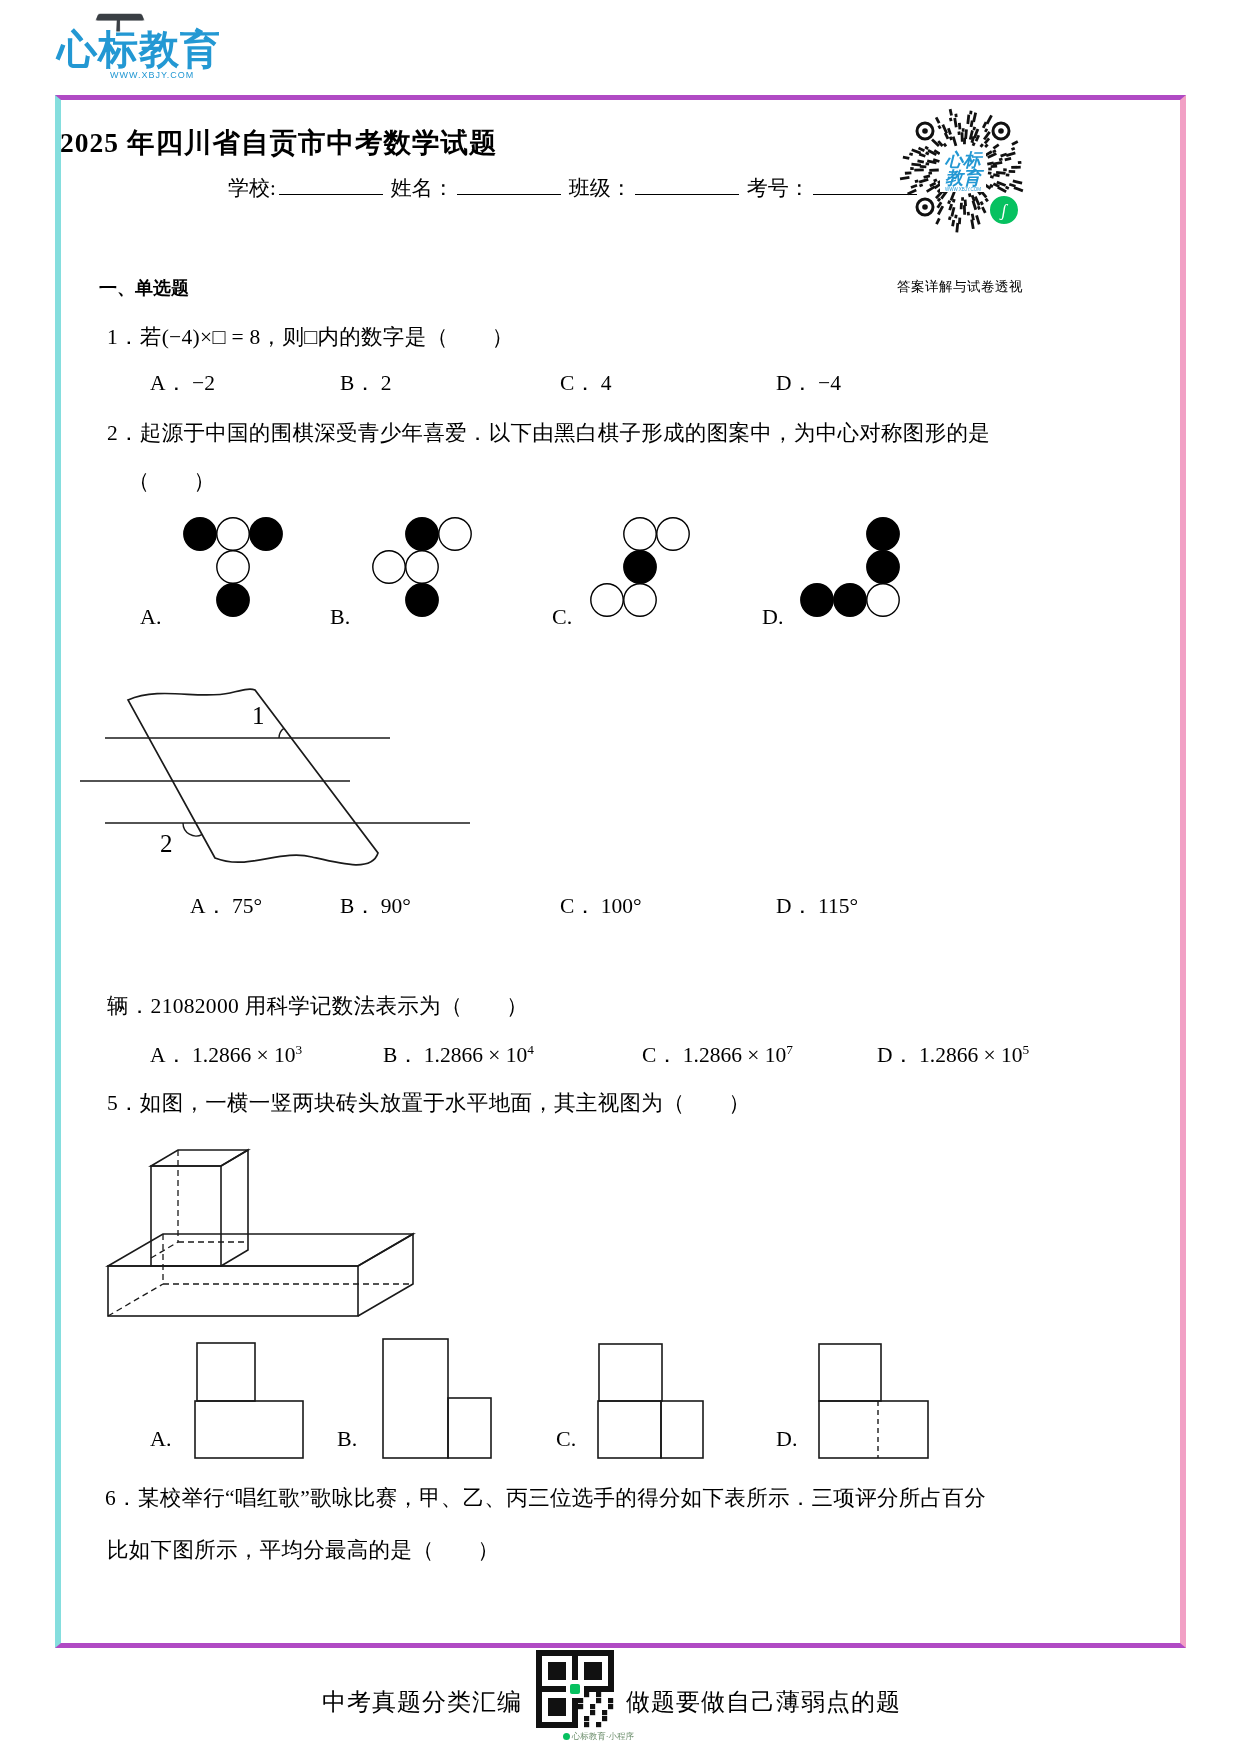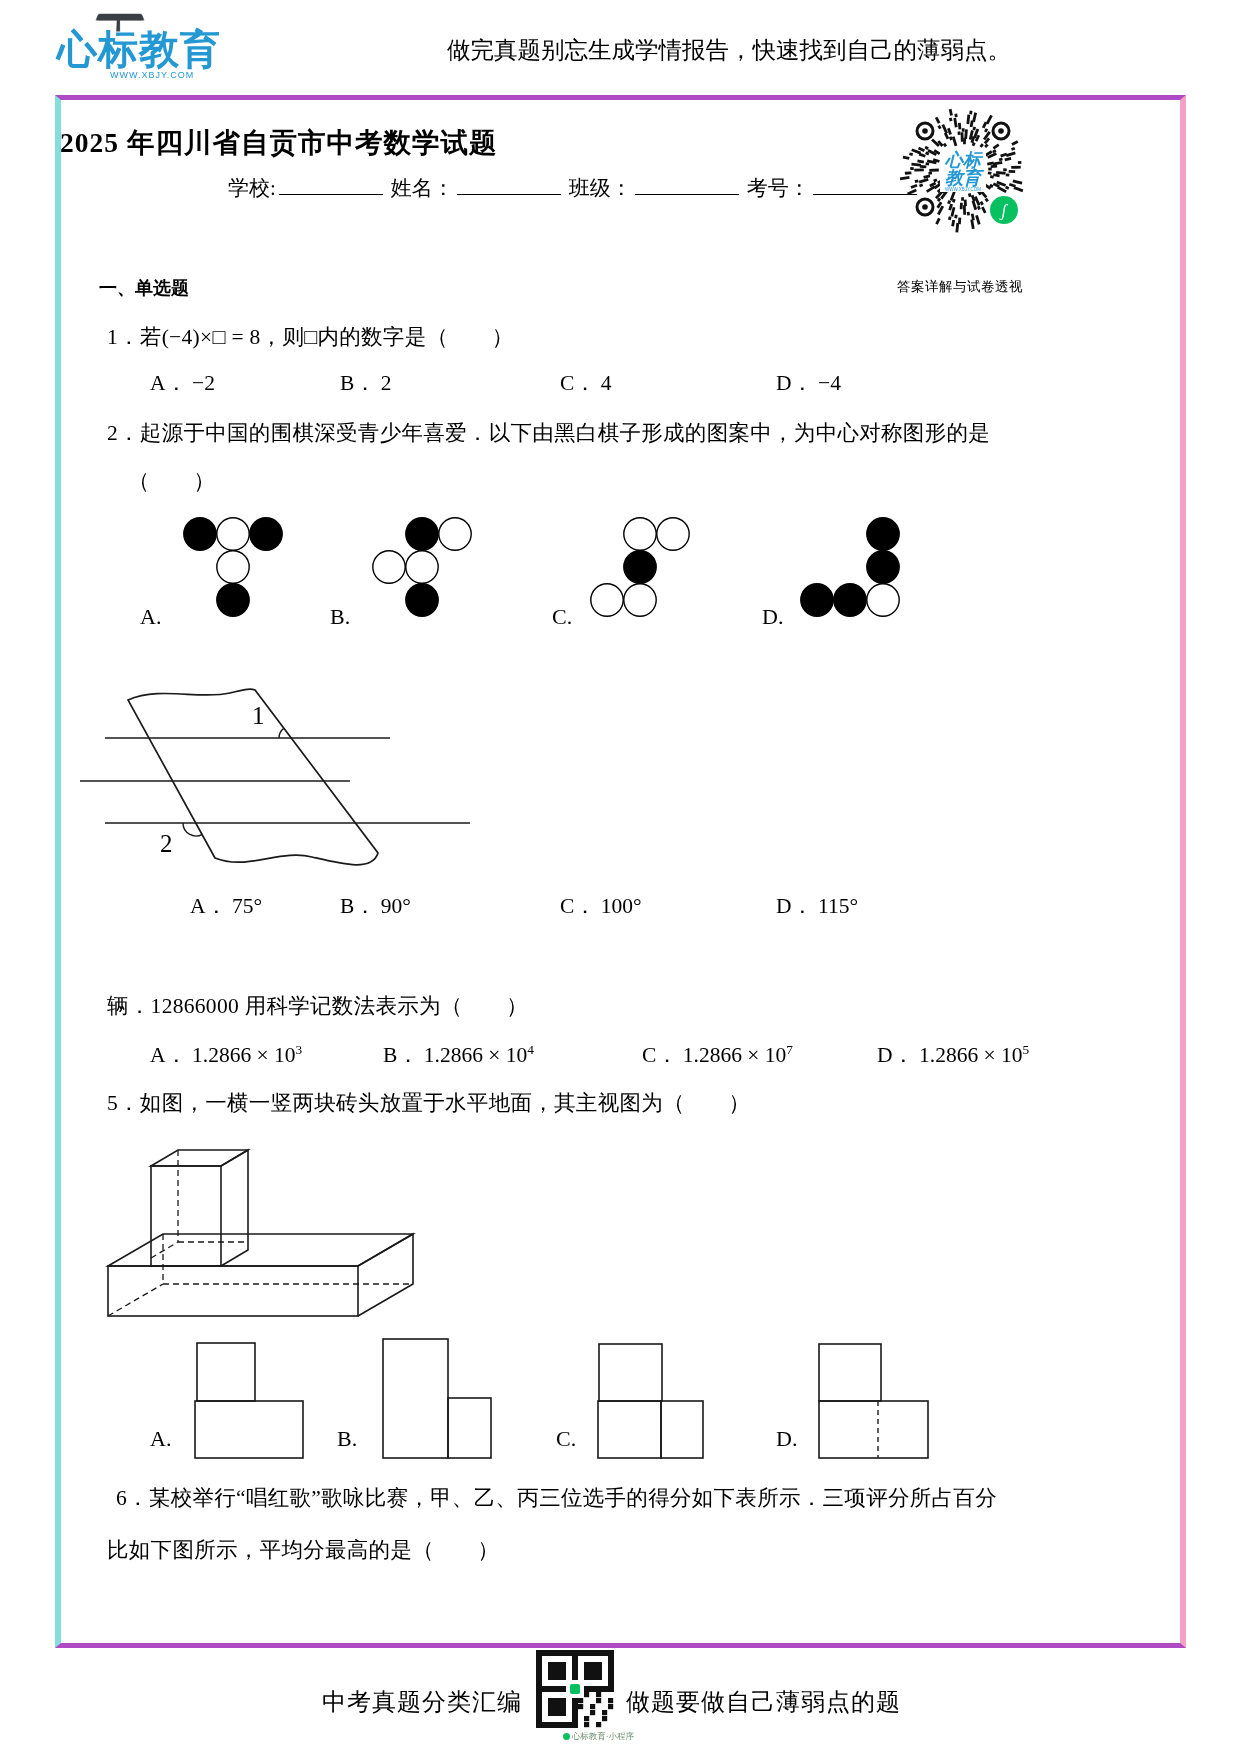--- a/index.html
+++ b/index.html
@@ -95,21 +95,20 @@
 </head>
 <body>
 
 <div class="page">
 
   <div class="abs frame"></div>
 
   <div class="abs logo-text">心标教育</div>
   <div class="abs cap"></div>
   <div class="abs logo-url">WWW.XBJY.COM</div>
-  <div class="abs tagline nowrap">做完真题别忘生成学情报告，快速找到自己的薄弱点。</div>
 
   <div class="abs title nowrap">2025 年四川省自贡市中考数学试题</div>
   <div class="abs fields nowrap">
     <span class="f-label">学校:</span><span class="f-line"></span><span class="f-label">姓名：</span><span class="f-line"></span><span class="f-label">班级：</span><span class="f-line"></span><span class="f-label">考号：</span><span class="f-line"></span>
   </div>
 
   <svg id="qr-round" class="abs" style="left:898px; top:106px;" width="130" height="130">
       <rect x="90.6" y="61.25" width="2.8" height="3.5" fill="#111" transform="rotate(90 92 63)"></rect>
       <rect x="40.74163241085241" y="80.69027294854122" width="2.8" height="6.5" fill="#111" transform="rotate(227.50757900021705 42.14163241085241 83.94027294854122)"></rect>
       <rect x="66.65967514967898" y="23.383993805162646" width="2.8" height="9.5" fill="#111" transform="rotate(365.0151580004341 68.05967514967898 28.133993805162646)"></rect>
@@ -316,21 +315,21 @@
     <path d="M209,60 A12 12 0 0 1 213.8,50.4" stroke-width="1.4"></path>
     <path d="M113,145 A13 13 0 0 0 132.3,156.4" stroke-width="1.4"></path>
     <text x="182" y="46" font-size="25" fill="#000" stroke="none">1</text>
     <text x="90" y="174" font-size="25" fill="#000" stroke="none">2</text>
   </svg>
   <span class="abs opt nowrap" style="left:150px; top:891px;margin-left:40px;"><span class="ol">A．</span><span>75°</span></span>
   <span class="abs opt nowrap" style="left:340px; top:891px;"><span class="ol">B．</span><span>90°</span></span>
   <span class="abs opt nowrap" style="left:560px; top:891px;"><span class="ol">C．</span><span>100°</span></span>
   <span class="abs opt nowrap" style="left:776px; top:891px;"><span class="ol">D．</span><span>115°</span></span>
 
-  <div class="abs qtext nowrap" style="left:107px; top:991px;">辆．12866000 用科学记数法表示为（　　）</div>
+  <div class="abs qtext nowrap" style="left:107px; top:991px;">辆．21082000 用科学记数法表示为（　　）</div>
   <span class="abs opt nowrap" style="left:150px; top:1040px;"><span class="ol">A．</span><span>1.2866 × 10</span><sup>3</sup></span>
   <span class="abs opt nowrap" style="left:383px; top:1040px;"><span class="ol">B．</span><span>1.2866 × 10</span><sup>4</sup></span>
   <span class="abs opt nowrap" style="left:642px; top:1040px;"><span class="ol">C．</span><span>1.2866 × 10</span><sup>7</sup></span>
   <span class="abs opt nowrap" style="left:877px; top:1040px;"><span class="ol">D．</span><span>1.2866 × 10</span><sup>5</sup></span>
 
   <div class="abs qtext nowrap" style="left:107px; top:1088px;">5．如图，一横一竖两块砖头放置于水平地面，其主视图为（　　）</div>
   <svg class="abs" style="left:95px; top:1133px;" width="340" height="195">
 
     <path d="M56,33 L83,17 L153,17 L126,33 Z" stroke-width="1.6"></path>
     <rect class="wire" x="56" y="33" width="70" height="100" stroke-width="1.6"></rect>
@@ -364,21 +363,21 @@
         <rect x="64" y="66" width="42" height="57" fill="none" stroke="#1a1a1a" stroke-width="1.6"></rect>
       </svg>
       <span class="abs fig-label" style="left: 776px; top: 1426px;">D.</span>
       <svg width="112" height="126" class="abs" style="left:818px; top:1335px; position:absolute;">
         <rect x="1" y="9" width="62" height="57" fill="none" stroke="#1a1a1a" stroke-width="1.6"></rect>
         <rect x="1" y="66" width="109" height="57" fill="none" stroke="#1a1a1a" stroke-width="1.6"></rect>
         <line x1="60" y1="66" x2="60" y2="123" stroke="#1a1a1a" stroke-width="1.4" stroke-dasharray="5 4"></line>
       </svg>
     </div>
 
-  <div class="abs qtext nowrap" style="left:116px; top:1483px;">6．某校举行“唱红歌”歌咏比赛，甲、乙、丙三位选手的得分如下表所示．三项评分所占百分</div>
+  <div class="abs qtext nowrap" style="left:105px; top:1483px;">6．某校举行“唱红歌”歌咏比赛，甲、乙、丙三位选手的得分如下表所示．三项评分所占百分</div>
   <div class="abs qtext nowrap" style="left:107px; top:1535px;">比如下图所示，平均分最高的是（　　）</div>
 
   <div class="abs foot-text nowrap" style="left:322px; top:1686px;">中考真题分类汇编</div>
   <svg id="qr-square" class="abs" style="left:536px; top:1650px;" width="78" height="78">
       <rect x="42" y="48" width="5.2" height="5.2" fill="#111"></rect>
       <rect x="42" y="54" width="5.2" height="5.2" fill="#111"></rect>
       <rect x="48" y="42" width="5.2" height="5.2" fill="#111"></rect>
       <rect x="48" y="66" width="5.2" height="5.2" fill="#111"></rect>
       <rect x="48" y="72" width="5.2" height="5.2" fill="#111"></rect>
       <rect x="54" y="54" width="5.2" height="5.2" fill="#111"></rect>

